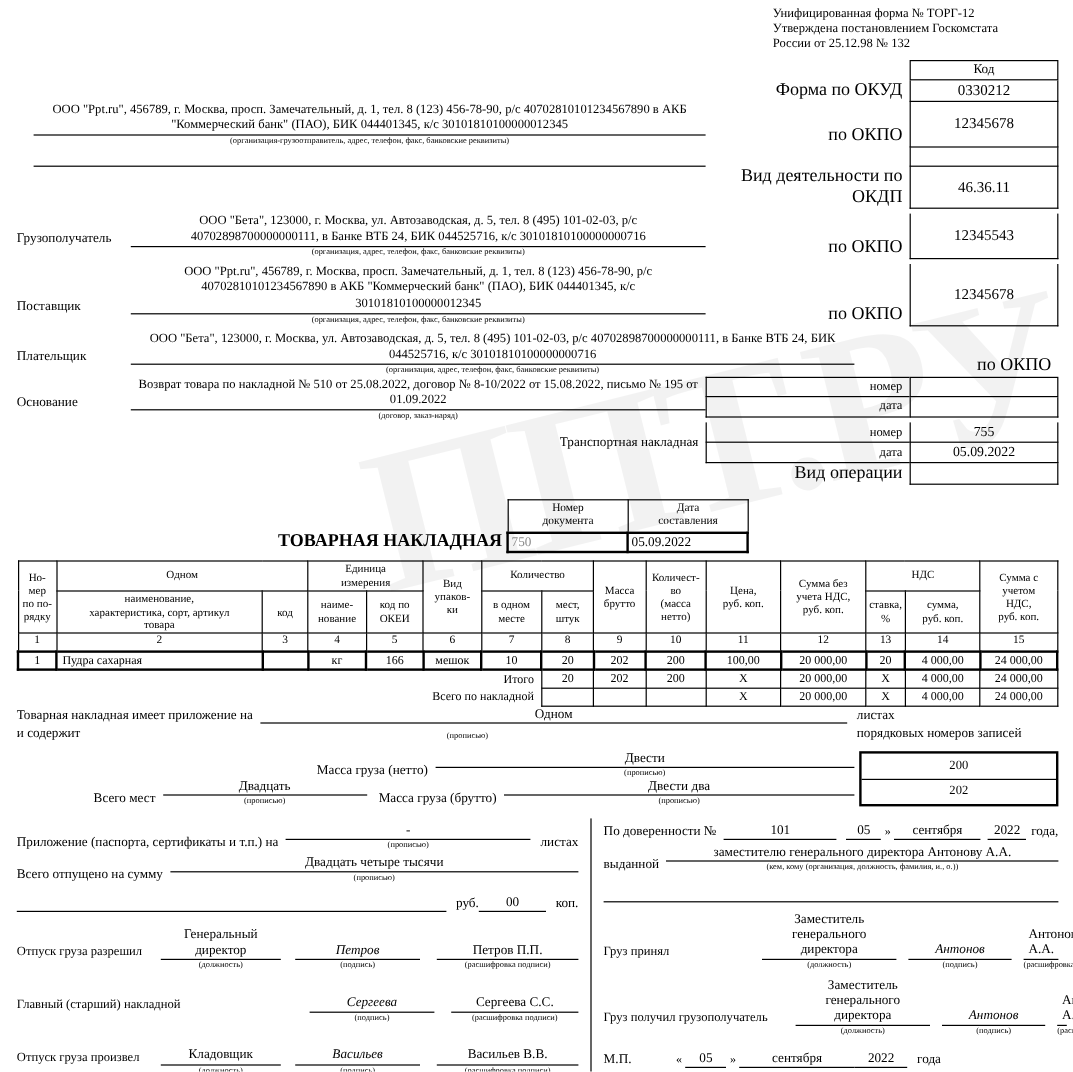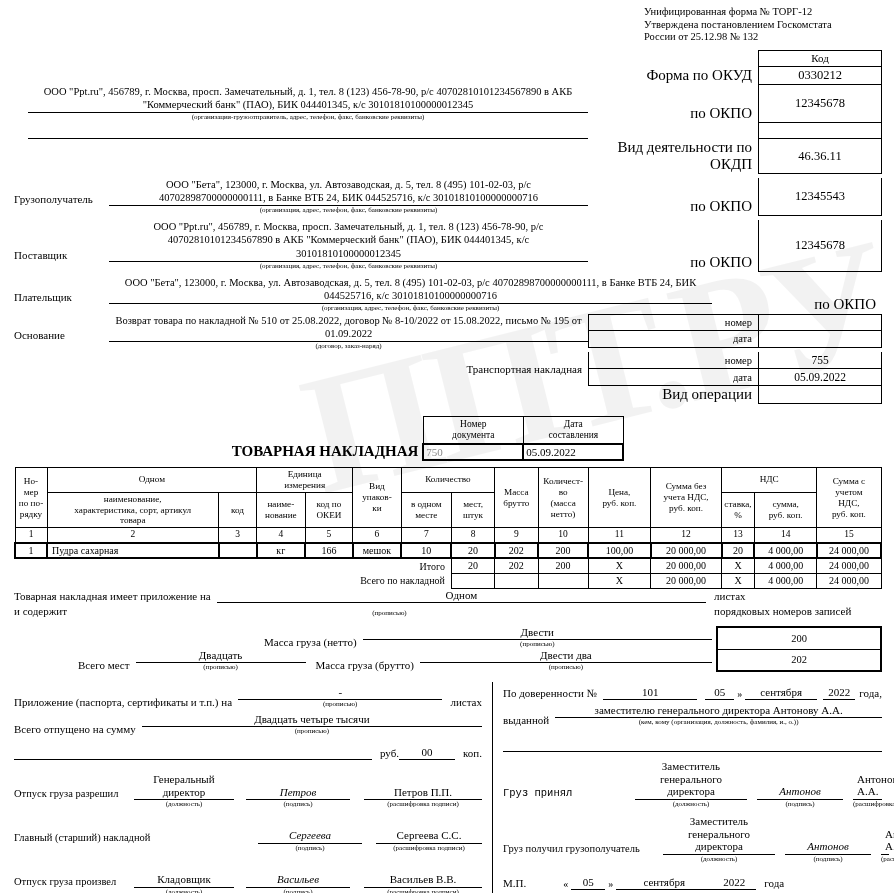--- a/index.html
+++ b/index.html
@@ -93,21 +93,21 @@
 
   
   .bottom { display:flex; margin-top:10px; }
   .bleft { width:478px; padding-right:10px; }
   .bright { flex:1; border-left:1px solid #000; padding-left:10px; min-width:0; }
   .brow { display:flex; align-items:flex-end; margin-top:4px; }
 
   .sigrow { display:flex; align-items:flex-end; margin-top:13px; }
   .srole { width:120px; padding-bottom:10px; font-size:10.5px; white-space:nowrap; }
   .srole.wide { width:232px; }
-  .srole.r { width:132px;font-family:Liberation Mono, monospace; }
+  .srole.r { width:132px; }
   .srole.r2 { width:160px; }
   .sfield { display:flex; flex-direction:column; text-align:center; min-width:0; }
   .sfield .ul { line-height:1.15; }
   .spos { width:100px; } .ssign { width:104px; margin-left:12px; } .sname { flex:1; margin-left:14px; }
   .spos.r { width:112px; } .ssign.r { width:86px; margin-left:10px; } .sname.r { flex:1; margin-left:10px; }
   .italic { font-style:italic; }
 
   .mprow { display:flex; align-items:flex-end; margin-top:12px; }
   .mprow .ul { min-width:34px; }
   .mprow .mlab { padding:0 4px 1px 0; }

